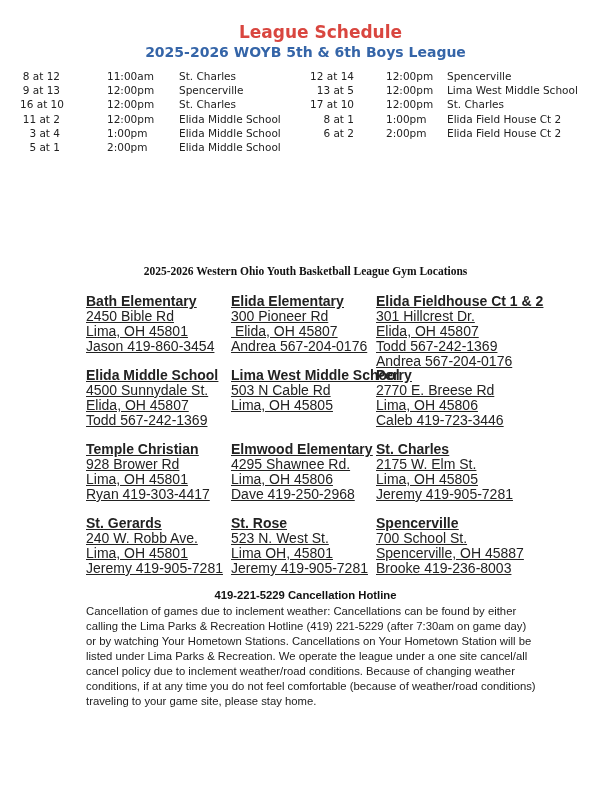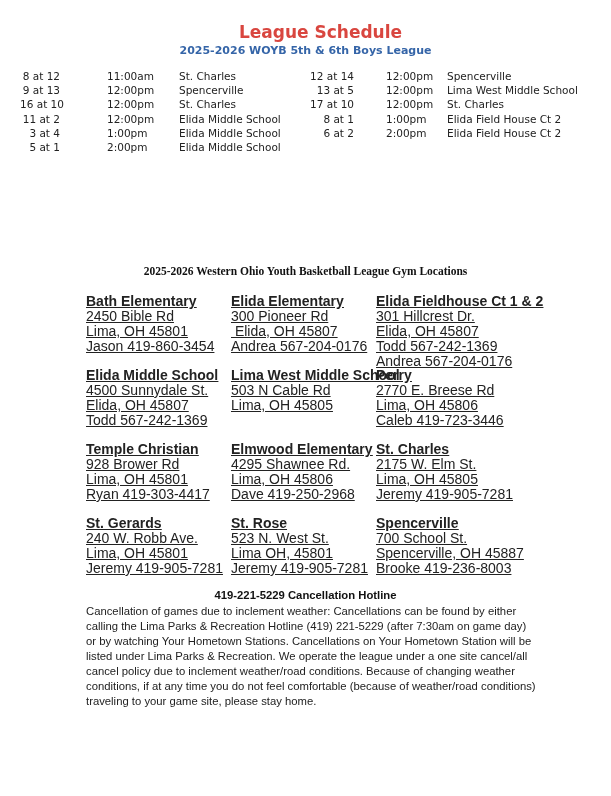--- a/index.html
+++ b/index.html
@@ -1,18 +1,18 @@
 <!DOCTYPE html>
 <html><head>
 <meta charset="utf-8">
 <style>
   html, body { margin: 0; padding: 0; background: #ffffff; }
   body { width: 611px; height: 796px; position: relative; overflow: hidden; font-family: "DejaVu Sans", sans-serif; color: #222; }
   .title { position: absolute; left: 15px; width: 611px; top: 22px; text-align: center; font-family: "DejaVu Sans", sans-serif; font-weight: bold; font-size: 17px; color: #d9463f; }
-  .subtitle { position: absolute; left: 0; width: 611px; top: 44px; text-align: center; font-family: "DejaVu Sans", sans-serif; font-weight: bold; font-size: 11px; color: #3565a8; }
+  .subtitle { position: absolute; left: 0; width: 611px; top: 44px; text-align: center; font-family: "DejaVu Sans", sans-serif; font-weight: bold; font-size: 14px; color: #3565a8; }
   .sched { position: absolute; top: 69px; font-family: "DejaVu Sans", sans-serif; font-size: 10.5px; color: #222; }
   .sched .row { height: 14.2px; line-height: 14.2px; position: relative; white-space: nowrap; }
   .sched .m { position: absolute; text-align: right; }
   .sched .t { position: absolute; }
   .sched .l { position: absolute; }
   #sched-left { left: 0; }
   #sched-left .m { left: 20px; width: 40px; }
   #sched-left .t { left: 107px; }
   #sched-left .l { left: 179px; }
   #sched-right { left: 0; }

